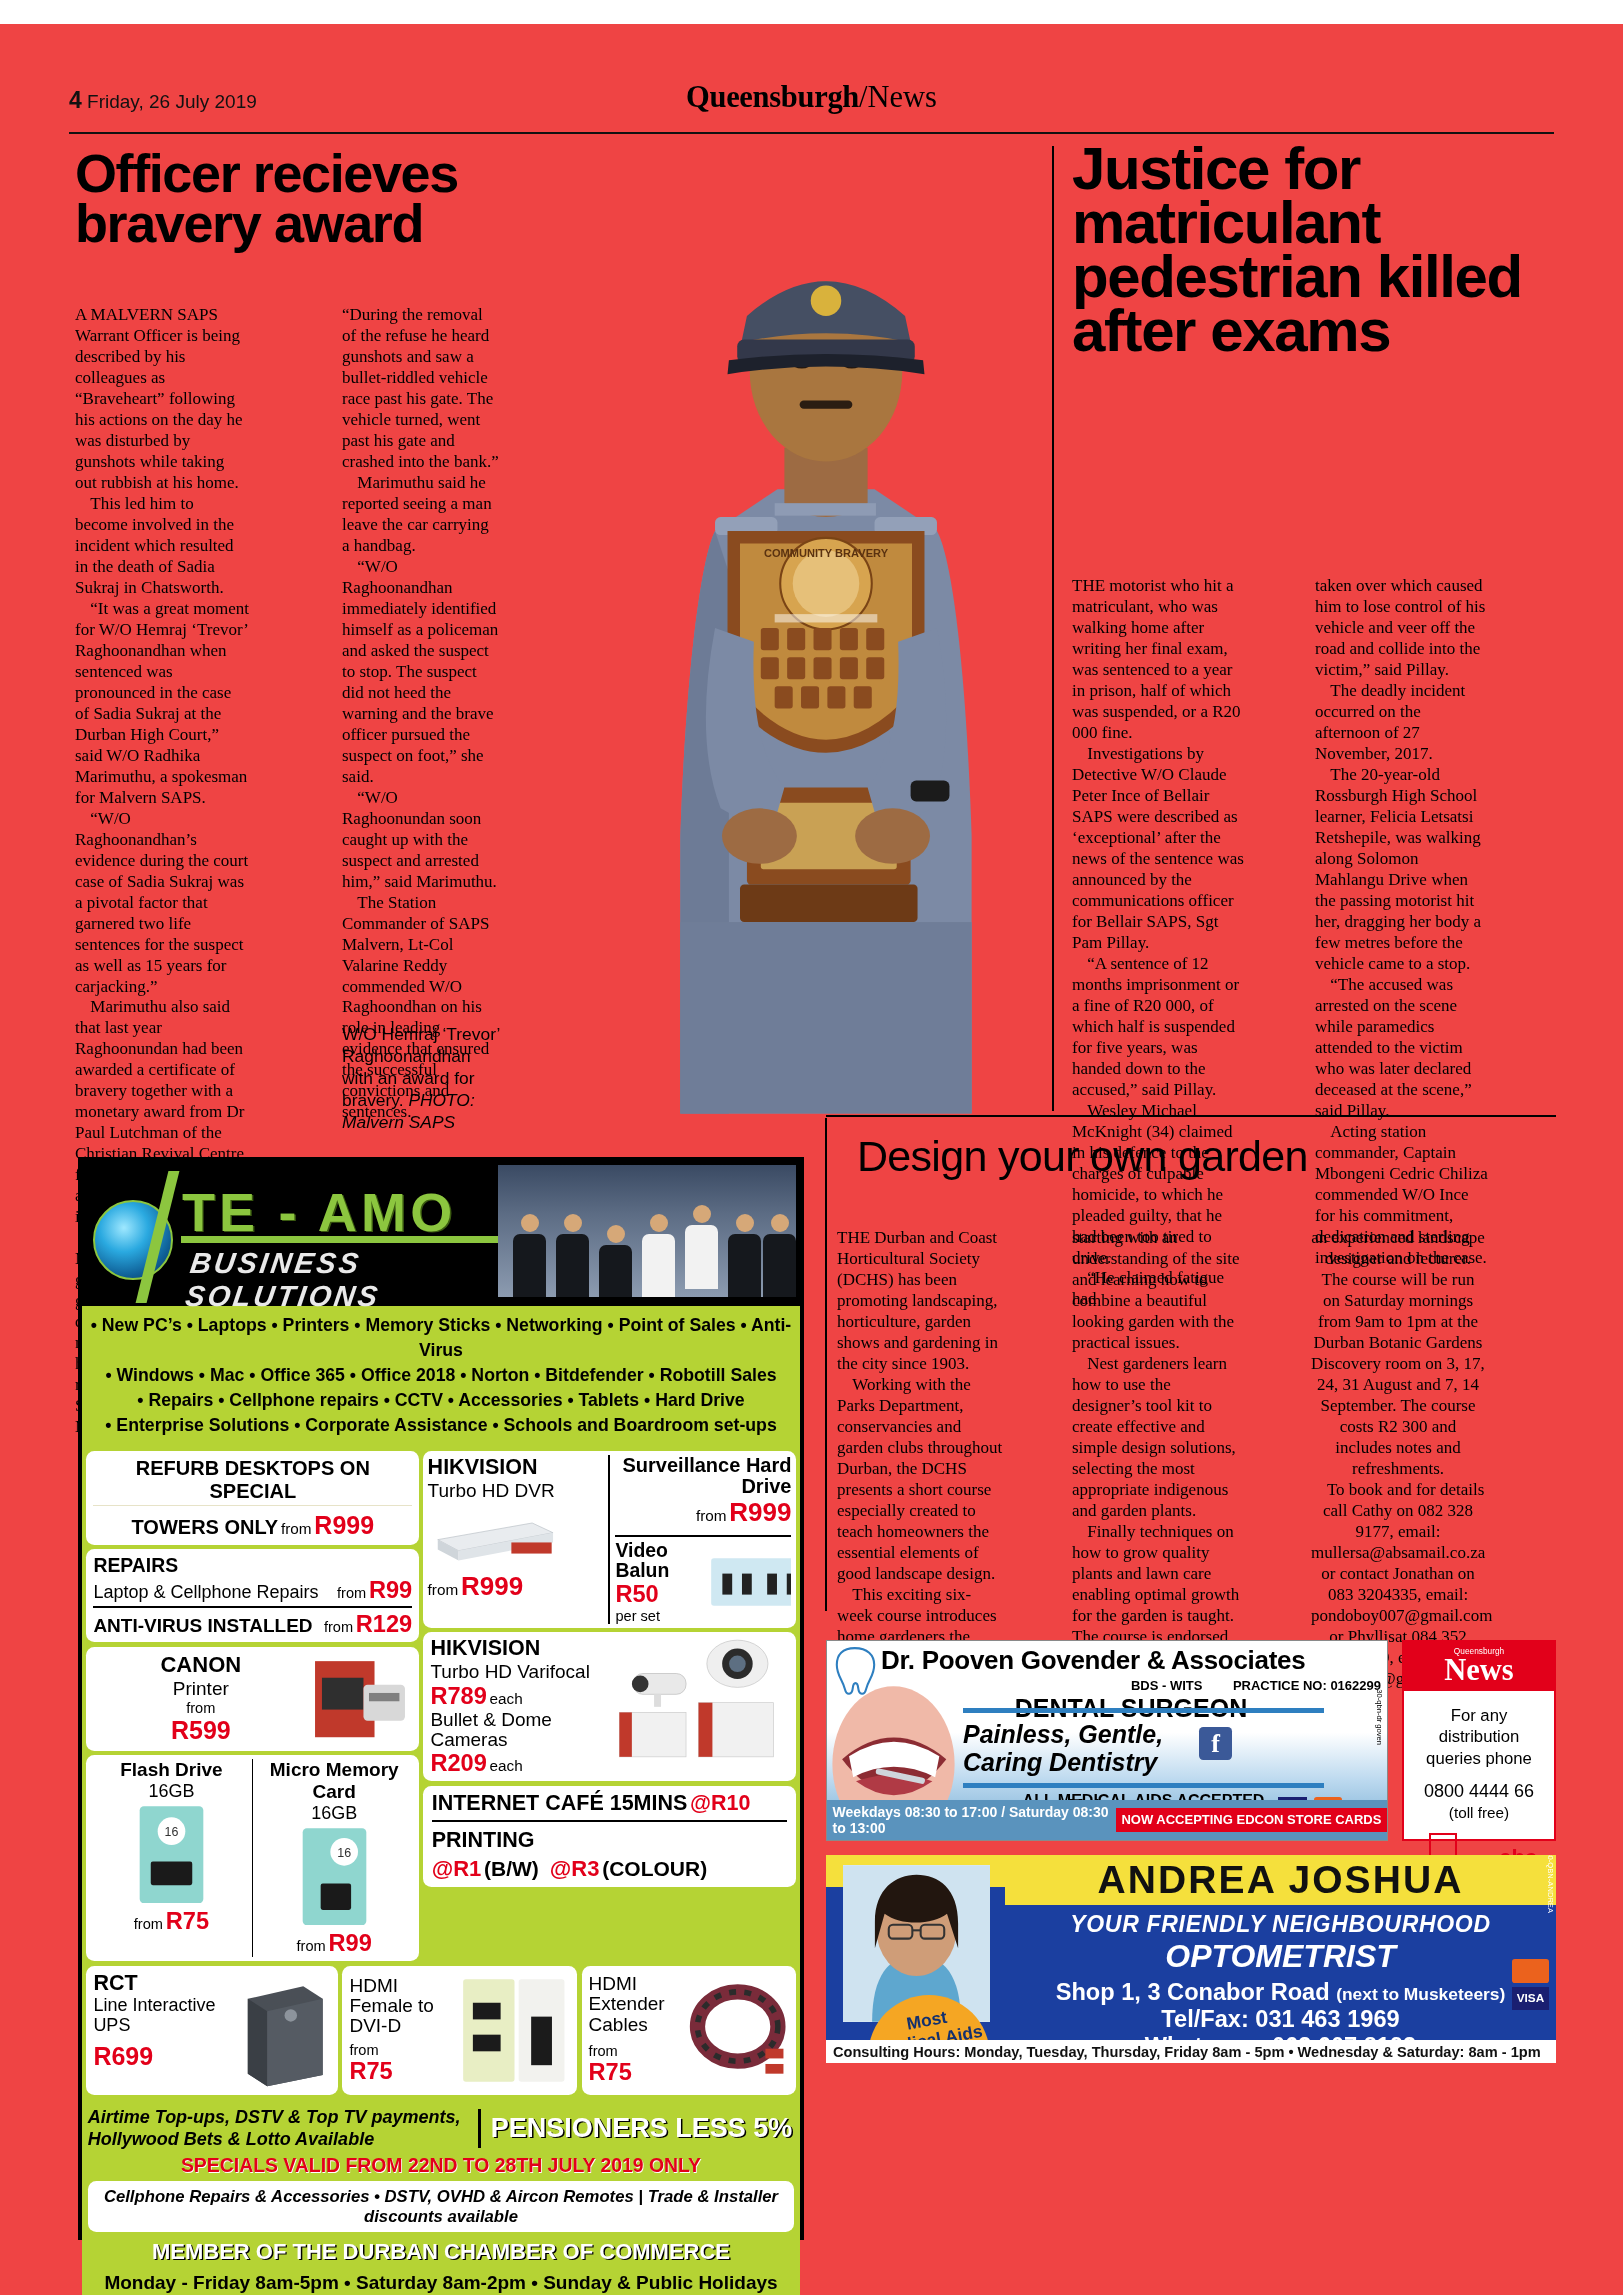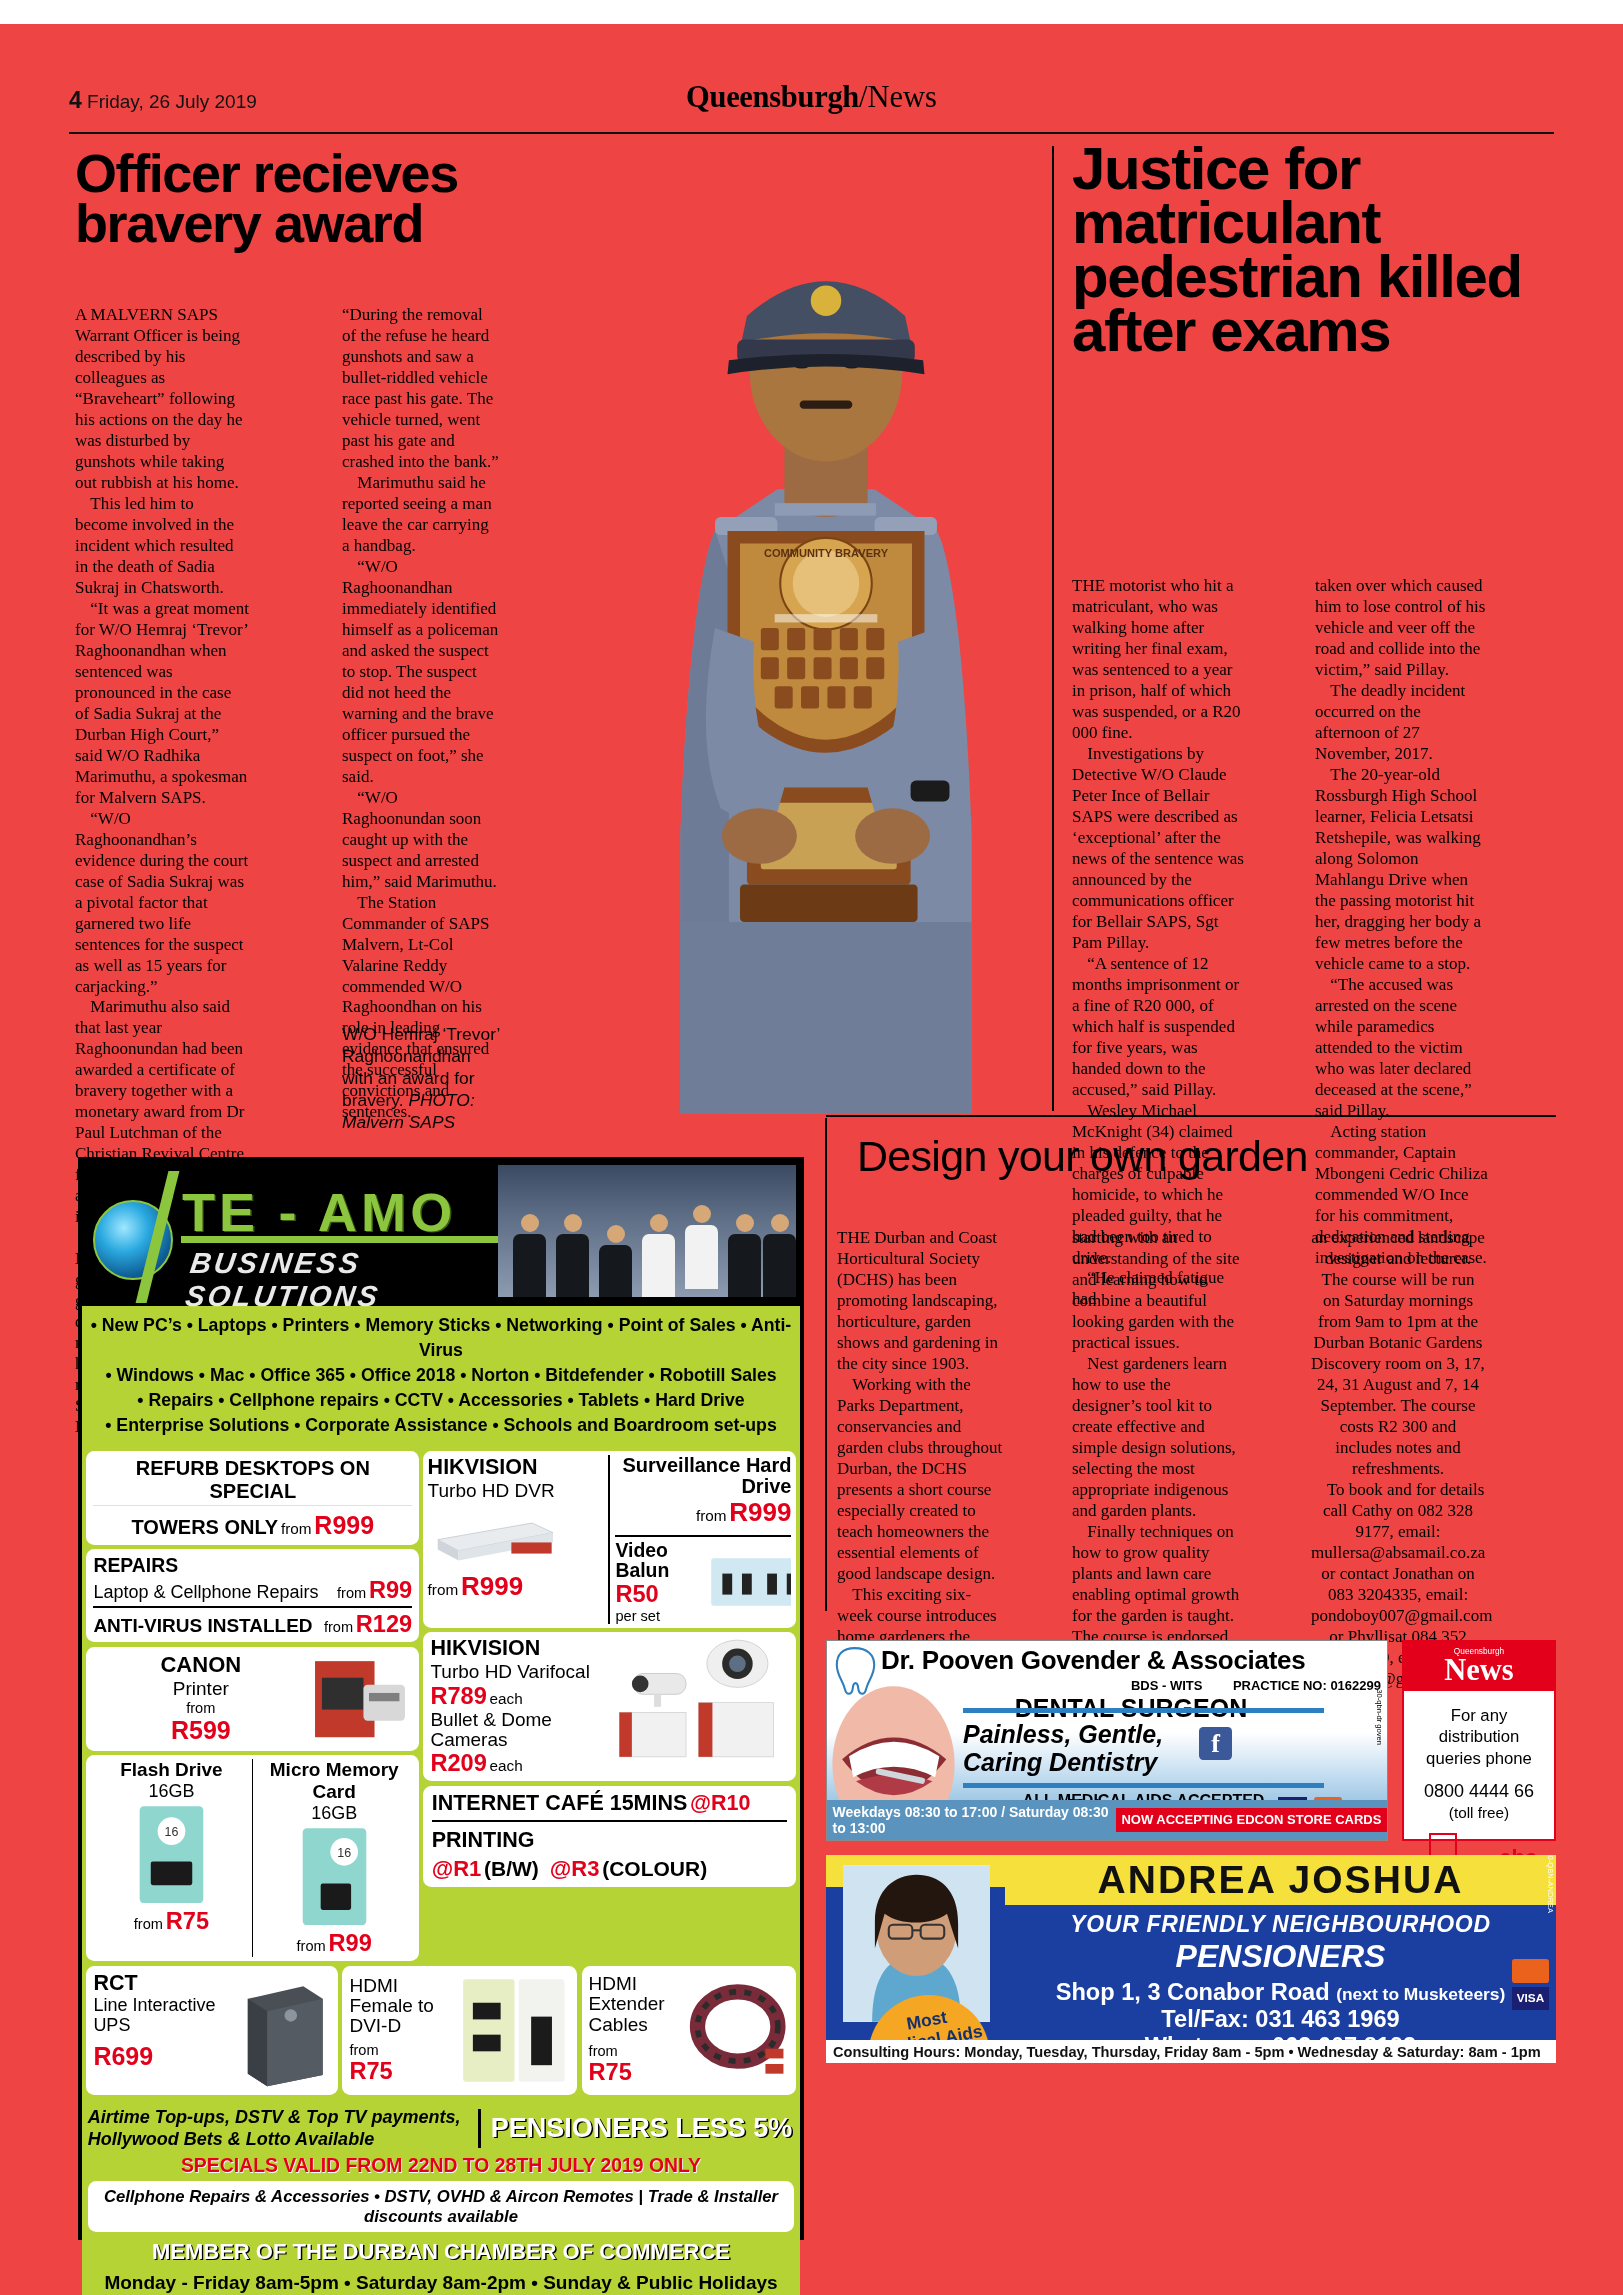--- a/index.html
+++ b/index.html
@@ -576,21 +576,21 @@
       <path d="M42 226 C42 160 66 130 106 130 C146 130 170 160 170 226Z" fill="#5ea7cf"></path>
       <ellipse cx="106" cy="92" rx="58" ry="68" fill="#cf9d78"></ellipse>
       <path d="M46 82 C46 34 76 14 106 14 C138 14 166 34 166 84 L166 120 L150 70 C130 86 84 88 60 70 L46 120Z" fill="#22160f"></path>
       <rect x="66" y="86" width="34" height="20" rx="6" fill="none" stroke="#333" stroke-width="3"></rect>
       <rect x="112" y="86" width="34" height="20" rx="6" fill="none" stroke="#333" stroke-width="3"></rect>
       <line x1="100" y1="94" x2="112" y2="94" stroke="#333" stroke-width="3"></line>
     </svg>
 
     <div style="position:absolute;left:179px;top:56px;width:551px;text-align:center;color:#fff;">
       <div class="sm" style="font-weight:bold;font-style:italic;font-size:23px;letter-spacing:0.7px;">YOUR FRIENDLY NEIGHBOURHOOD</div>
-      <div class="sm" style="font-weight:bold;font-style:italic;font-size:32px;">PENSIONERS</div>
+      <div class="sm" style="font-weight:bold;font-style:italic;font-size:32px;">OPTOMETRIST</div>
       <div class="sm" style="font-weight:bold;font-size:23.6px;margin-top:4.2px;">
         <span>Shop 1, 3 Conabor Road</span>
         <span style="font-size:17.4px;">(next to Musketeers)</span>
       </div>
       <div class="sm" style="font-weight:bold;font-size:23.6px;">Tel/Fax: 031 463 1969</div>
       <div class="sm" style="font-weight:bold;font-size:23.6px;">Whatsapp: 063 607 8193</div>
     </div>
 
     <div style="position:absolute;left:42px;top:140px;width:122px;height:122px;border-radius:50%;background:#f5a623;text-align:center;">
       <div class="sm" style="color:#13306e;font-weight:bold;font-size:17.4px;line-height:1.15;padding-top:15.3px;transform:rotate(-10deg);">

